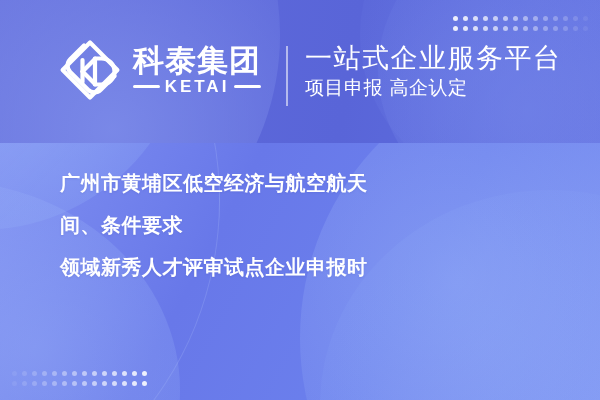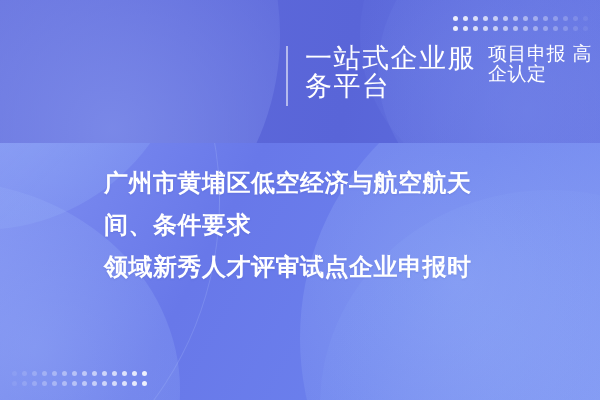--- a/index.html
+++ b/index.html
@@ -110,45 +110,44 @@
   }
 
   
   .divider {
     position:absolute; left:286px; top:46px;
     width:2px; height:60px;
     background:rgba(255,255,255,.55);
   }
   .tagline {
     position:absolute; left:305px; top:44px;
-    display:flex; flex-direction:row; gap:6px;justify-content:flex-end;
+    display:flex; flex-direction:column; gap:6px;justify-content:flex-end;
   }
   .tagline-main {
     font-size:27px; font-weight:400; color:#ffffff;
     letter-spacing:1.5px; line-height:1.05;
     font-family:"DejaVu Sans","Liberation Sans",sans-serif;
   }
   .tagline-sub {
     font-size:19px; font-weight:400; color:#ffffff;
     letter-spacing:.5px; line-height:1.05;
     font-family:"DejaVu Sans","Liberation Sans",sans-serif;
   }
 
   
   .title-block {
     position:absolute; left:60px; top:162px;
     width:492px;
   }
   .title-line {
-    font-size:24px; font-weight:700; color:#ffffff;
+    font-size:20px; font-weight:700; color:#ffffff;
     line-height:42px; letter-spacing:.5px;
     white-space:nowrap;
     font-family:"DejaVu Sans","Liberation Sans",sans-serif;
     text-shadow:0 1px 2px rgba(60,78,180,.18);
-    margin-left:44px;
   }
 </style>
 </head>
 <body>
 
 <div class="banner">
 
   <div class="bg-layer">
     <div class="arc-left"></div>
     <div class="blob-left-top"></div>
@@ -191,20 +190,41 @@
           <span class="dot" style="opacity: 0.388;"></span>
           <span class="dot" style="opacity: 0.326;"></span>
           <span class="dot" style="opacity: 0.265;"></span>
           <span class="dot" style="opacity: 0.203;"></span>
           <span class="dot" style="opacity: 0.142;"></span>
           <span class="dot" style="opacity: 0.08;"></span>
         </div>
       </div>
   </div>
 
+  <div class="logo-lockup">
+    <svg class="logo-mark" viewBox="0 0 64 64">
+      <g fill="none" stroke="#ffffff" stroke-width="4.2" stroke-linecap="round" stroke-linejoin="round">
+        <path d="M32 4.6 L59.4 32 L32 59.4 L4.6 32 Z" rx="6" stroke-linejoin="round" stroke-width="4.2" style="stroke-dasharray:none" d2=""></path>
+        <path d="M26 7.4 L12.2 21.2 A9 9 0 0 0 12.2 33.9 L30.1 51.8 A9 9 0 0 0 42.8 51.8 L56.6 38"></path>
+        <path d="M24.5 22 L24.5 44"></path>
+        <path d="M24.5 33.5 L36.5 21.5"></path>
+        <path d="M24.5 33.5 L36.5 45.5"></path>
+        <path d="M37 20.5 L37 46.5"></path>
+        <path d="M37 20.5 L43.5 20.5 A12 12 0 0 1 43.5 46.5 L37 46.5"></path>
+      </g>
+    </svg>
+    <div class="logo-words">
+      <div class="logo-cn">科泰集团</div>
+      <div class="logo-en-row">
+        <span class="logo-rule"></span>
+        <span class="logo-en">KETAI</span>
+        <span class="logo-rule"></span>
+      </div>
+    </div>
+  </div>
 
   <div class="divider"></div>
 
   <div class="tagline">
     <div class="tagline-main">一站式企业服务平台</div>
     <div class="tagline-sub">项目申报 高企认定</div>
   </div>
 
   <div class="title-block">
     <div class="title-line">广州市黄埔区低空经济与航空航天</div>

